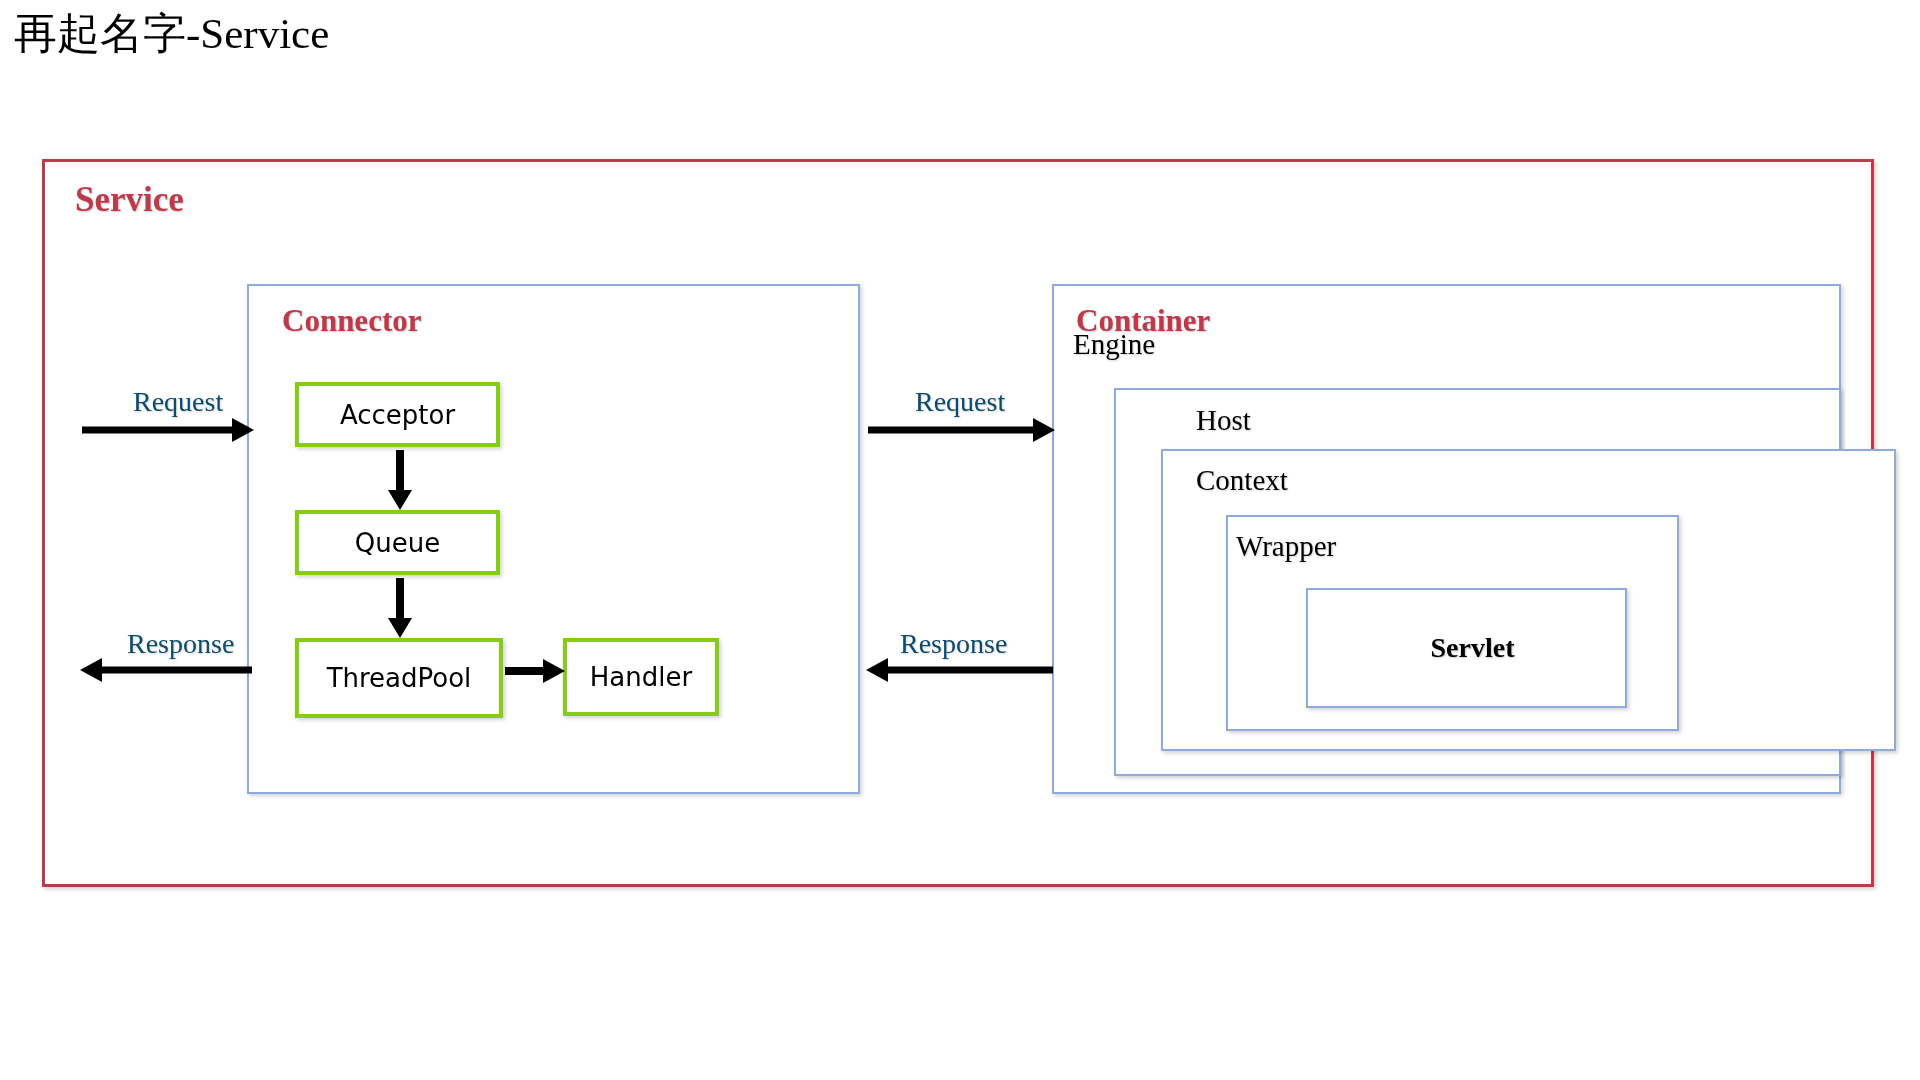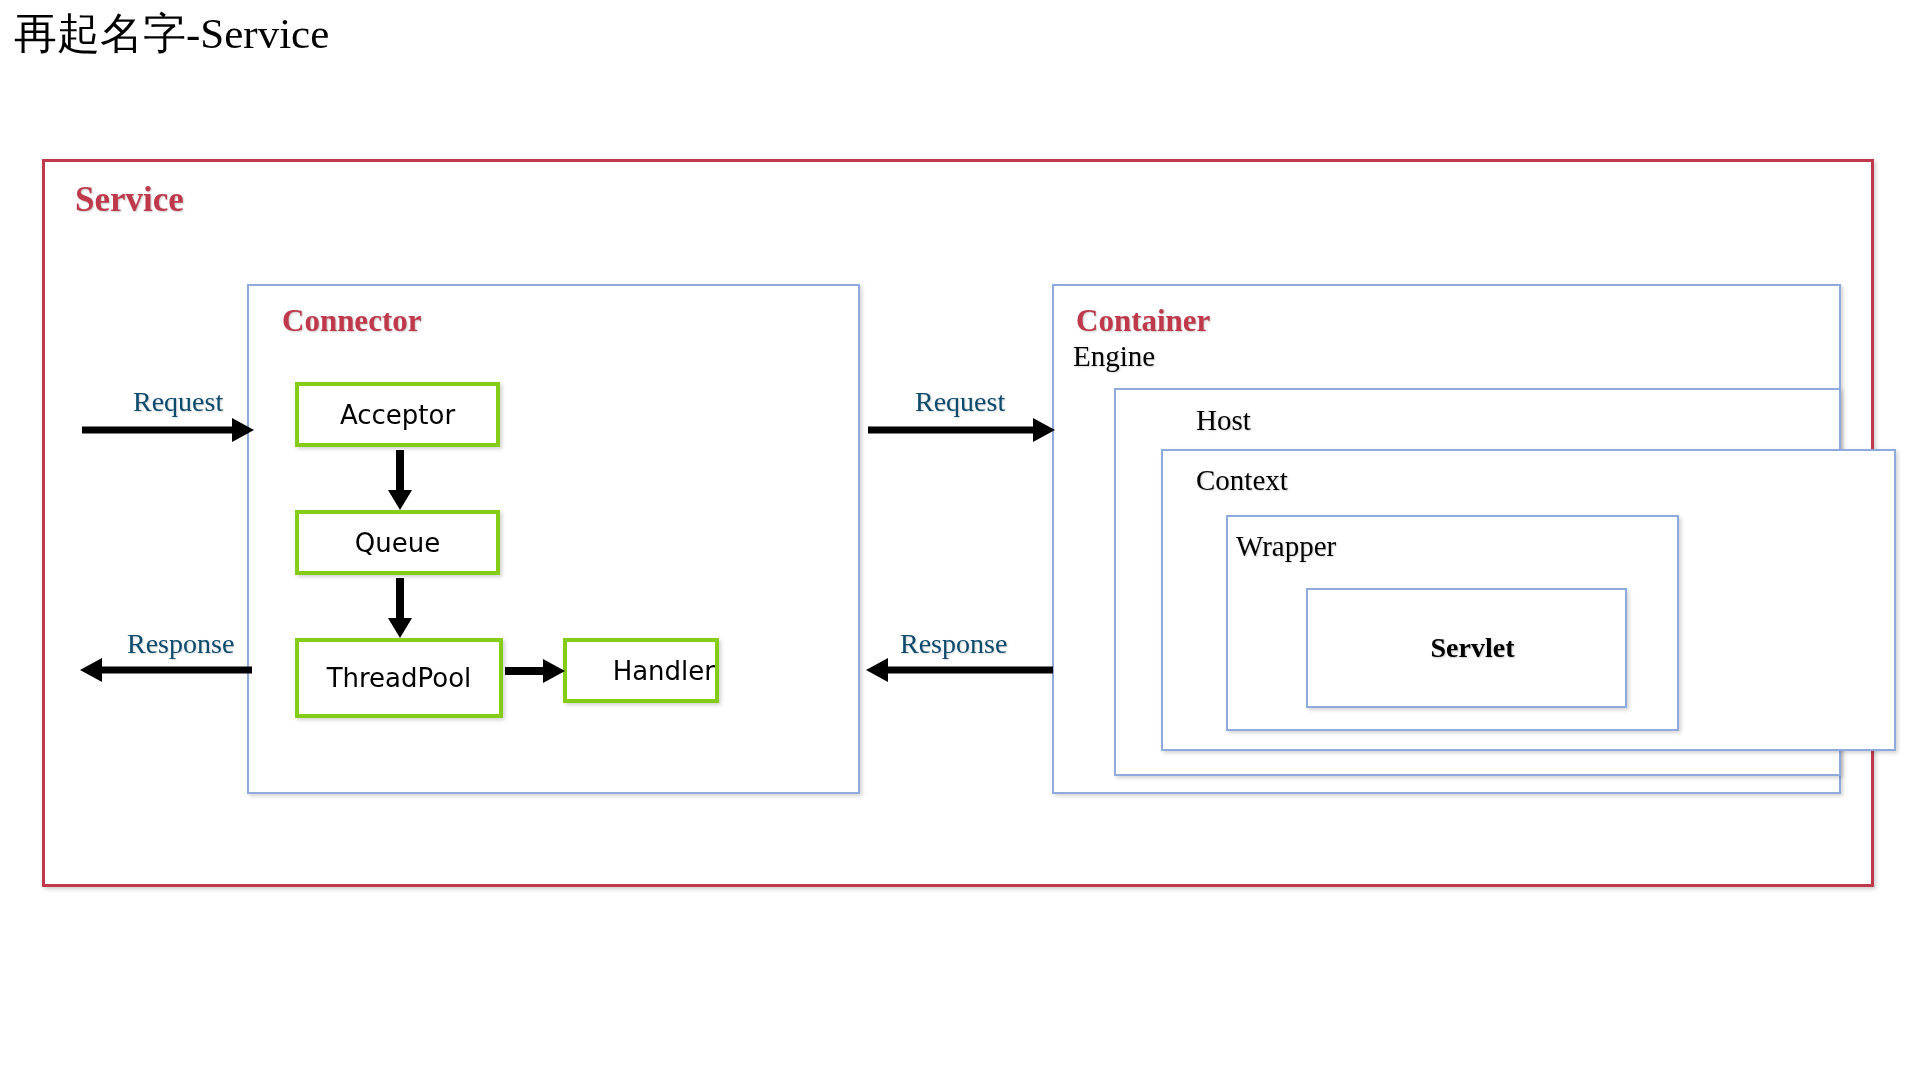--- a/index.html
+++ b/index.html
@@ -92,21 +92,21 @@
     align-items: center;
     justify-content: center;
     font-family: "DejaVu Sans", "Liberation Sans", sans-serif;
     font-size: 26px;
     color: #000000;
     font-weight: 400;
   }
   #acceptor-box  { left: 295px; top: 382px; width: 205px; height: 65px; }
   #queue-box     { left: 295px; top: 510px; width: 205px; height: 65px; }
   #threadpool-box{ left: 295px; top: 638px; width: 208px; height: 80px; }
-  #handler-box   { left: 563px; top: 638px; width: 156px; height: 65px; justify-content: flex-end; }
+  #handler-box   { left: 563px; top: 638px; width: 156px; height: 78px; }
 
   
   #container-box {
     left: 1052px;
     top: 284px;
     width: 789px;
     height: 510px;
   }
   #container-label {
     position: absolute;
@@ -121,21 +121,21 @@
   }
   .nest-label {
     position: absolute;
     font-family: "Liberation Serif", "DejaVu Serif", serif;
     font-size: 29px;
     font-weight: normal;
     color: #000000;
     white-space: nowrap;
     text-shadow: 1px 1px 2px rgba(0,0,0,0.18);
   }
-  #engine-label { left: 1073px; top: 340px; }
+  #engine-label { left: 1073px; top: 328px; }
 
   #host-box    { left: 1114px; top: 388px; width: 727px; height: 388px; }
   #host-label  { left: 1196px; top: 404px; }
 
   #context-box   { left: 1161px; top: 449px; width: 735px; height: 302px; }
   #context-label { left: 1176px; top: 464px; margin-left: 20px; }
 
   #wrapper-box   { left: 1226px; top: 515px; width: 453px; height: 216px; }
   #wrapper-label { left: 1236px; top: 530px; }
 

